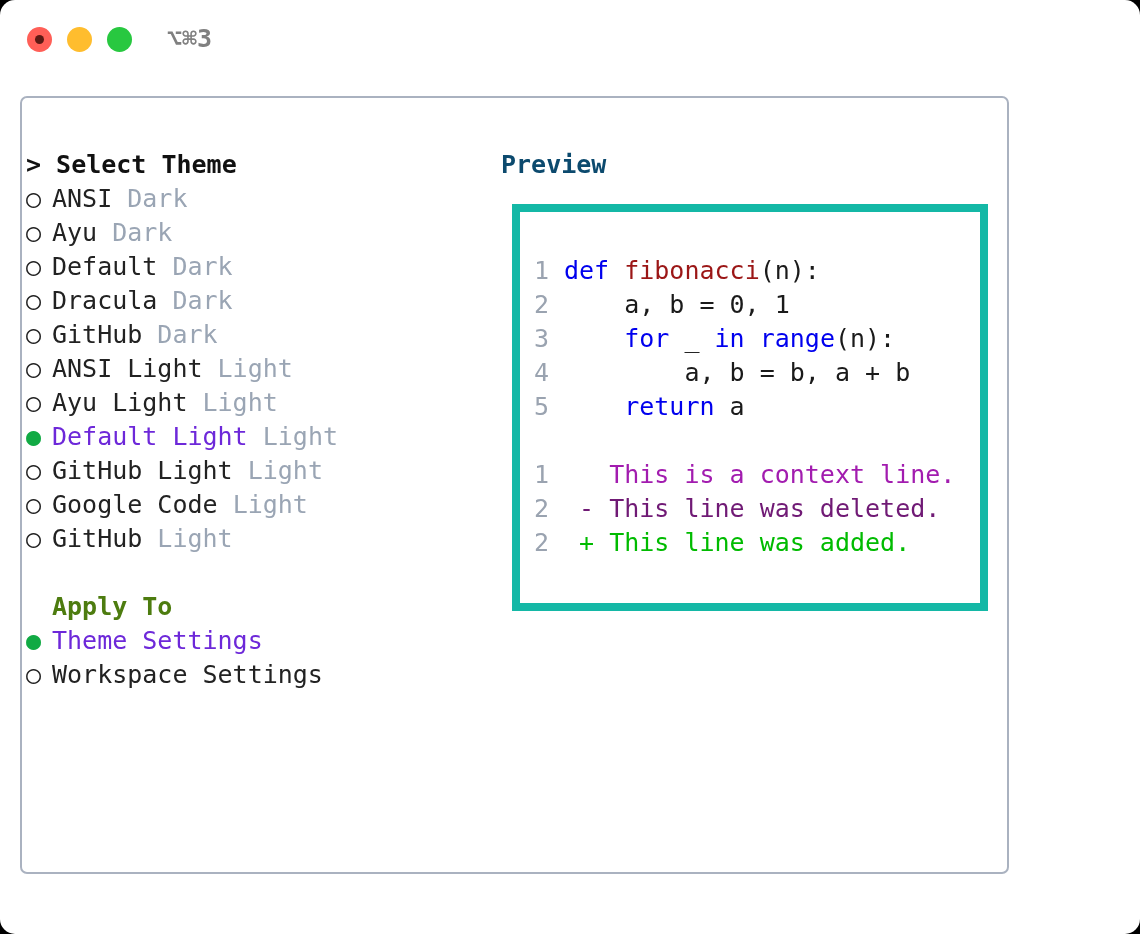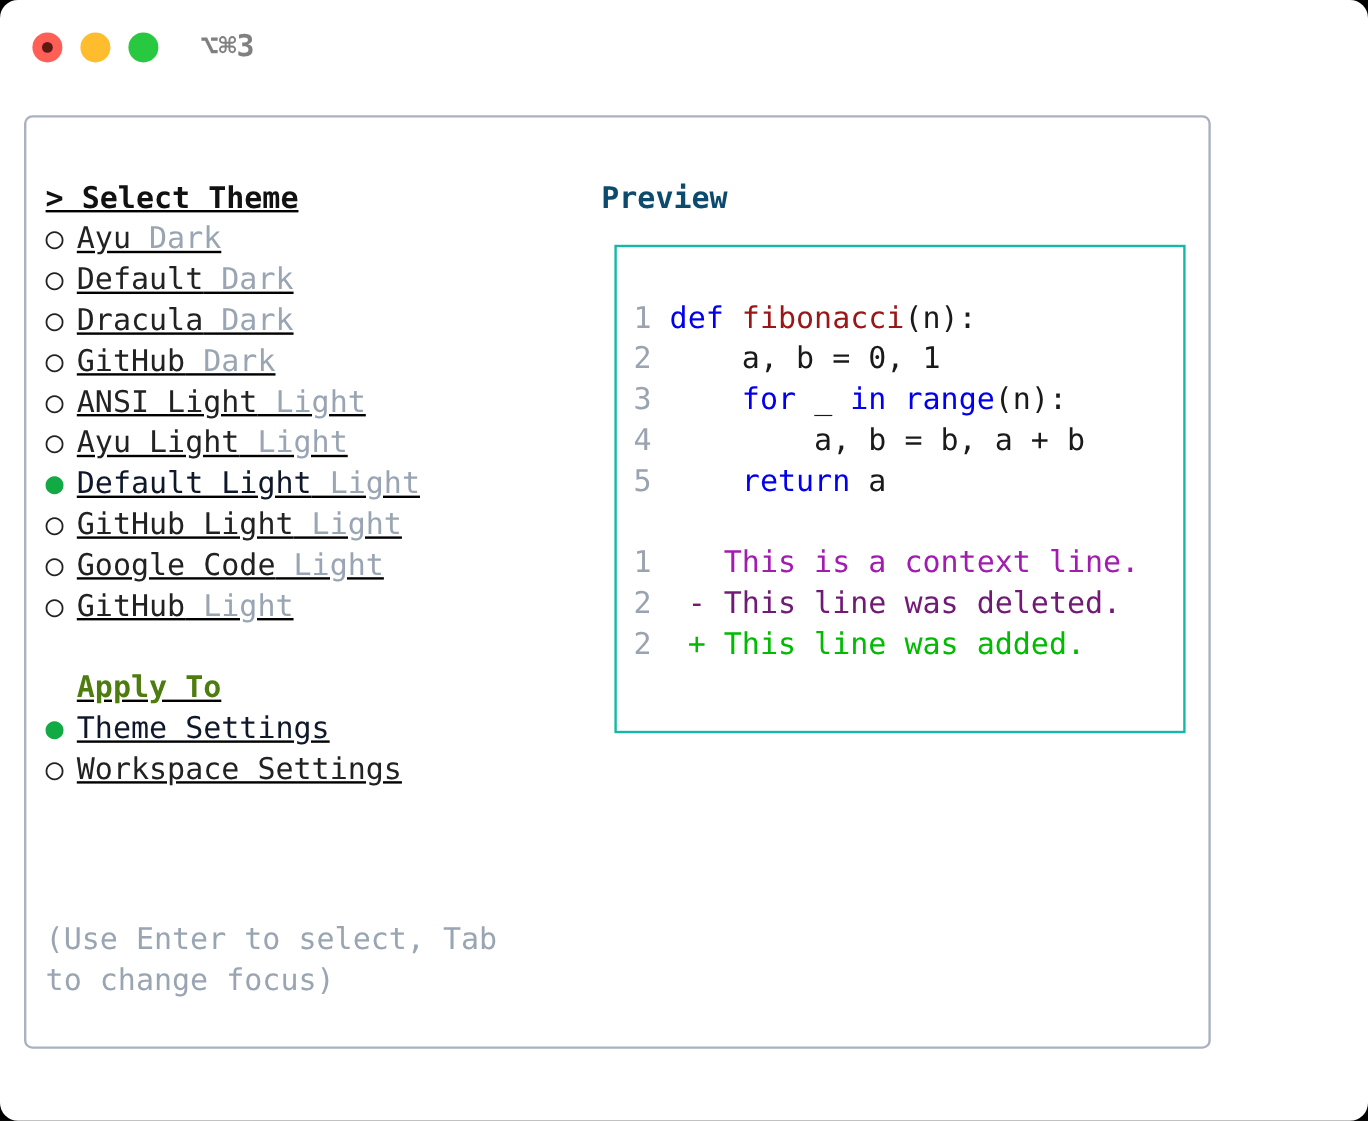--- a/index.html
+++ b/index.html
@@ -71,24 +71,23 @@
     width: 989px;
     height: 778px;
     border: 2px solid #aab2c0;
     border-radius: 7px;
     box-sizing: border-box;
   }
 
   
   #left-col {
     position: absolute;
-    left: 16px;
+    left: 4px;
     top: 50px;
     width: 460px;
-    text-decoration: underline;
   }
 
   .hdr {
     font-size: 25px;
     font-weight: bold;
     color: #111111;
     line-height: 34px;
     white-space: pre;
   }
 
@@ -99,21 +98,21 @@
     white-space: pre;
     display: block;
   }
   .marker {
     display: inline-block;
     width: 26px;
     color: #222222;
   }
   .marker.sel { color: #11aa44; }
   .rowname { color: #222222; }
-  .row.selected .rowname { color: #0f172a; }
+  .row.selected .rowname { color: #6d28d9; }
   .tag { color: #9aa5b4; }
 
   .spacer { height: 34px; }
 
   .subhdr {
     font-size: 25px;
     font-weight: bold;
     color: #4d7c0f;
     line-height: 34px;
     white-space: pre;
@@ -145,21 +144,21 @@
     line-height: 34px;
     white-space: pre;
   }
 
   #codebox {
     position: absolute;
     left: 11px;
     top: 56px;
     width: 476px;
     height: 407px;
-    border: 2px solid #14b8a6;
+    border: 8px solid #14b8a6;
     box-sizing: border-box;
     background: #ffffff;
   }
 
   #codelines {
     position: absolute;
     left: 14px;
     top: 42px;
     font-size: 25px;
     line-height: 34px;
@@ -190,40 +189,40 @@
     <div class="light" id="light-min"></div>
     <div class="light" id="light-max"></div>
     <div id="shortcut">⌥⌘3</div>
   </div>
 
   <div id="panel">
 
     <div id="left-col">
       <div class="hdr">&gt; Select Theme</div>
       <div id="theme-rows">
+          <div class="row"><span class="marker">○</span><span class="rowname">ANSI</span><span class="tag"> Dark</span></div>
           <div class="row"><span class="marker">○</span><span class="rowname">Ayu</span><span class="tag"> Dark</span></div>
           <div class="row"><span class="marker">○</span><span class="rowname">Default</span><span class="tag"> Dark</span></div>
           <div class="row"><span class="marker">○</span><span class="rowname">Dracula</span><span class="tag"> Dark</span></div>
           <div class="row"><span class="marker">○</span><span class="rowname">GitHub</span><span class="tag"> Dark</span></div>
           <div class="row"><span class="marker">○</span><span class="rowname">ANSI Light</span><span class="tag"> Light</span></div>
           <div class="row"><span class="marker">○</span><span class="rowname">Ayu Light</span><span class="tag"> Light</span></div>
           <div class="row selected"><span class="marker sel">●</span><span class="rowname">Default Light</span><span class="tag"> Light</span></div>
           <div class="row"><span class="marker">○</span><span class="rowname">GitHub Light</span><span class="tag"> Light</span></div>
           <div class="row"><span class="marker">○</span><span class="rowname">Google Code</span><span class="tag"> Light</span></div>
           <div class="row"><span class="marker">○</span><span class="rowname">GitHub</span><span class="tag"> Light</span></div>
         </div>
       <div class="spacer"></div>
       <div class="subhdr">Apply To</div>
       <div id="apply-rows">
           <div class="row selected"><span class="marker sel">●</span><span class="rowname">Theme Settings</span></div>
           <div class="row"><span class="marker">○</span><span class="rowname">Workspace Settings</span></div>
         </div>
     </div>
 
-    <div id="hint">(Use Enter to select, Tab to change focus)</div>
 
     <div id="right-col">
       <div id="preview-title">Preview</div>
       <div id="codebox">
         <div id="codelines"><div class="cl"><span class="ln">1</span><span class="kw">def </span><span class="fn">fibonacci</span><span class="pl">(n):</span></div><div class="cl"><span class="ln">2</span><span class="pl">    a, b = 0, 1</span></div><div class="cl"><span class="ln">3</span><span class="pl">    </span><span class="kw">for </span><span class="pl">_ </span><span class="kw">in </span><span class="kw">range</span><span class="pl">(n):</span></div><div class="cl"><span class="ln">4</span><span class="pl">        a, b = b, a + b</span></div><div class="cl"><span class="ln">5</span><span class="pl">    </span><span class="kw">return </span><span class="pl">a</span></div><div class="blank"></div><div class="cl"><span class="ln">1</span><span class="ctx">   This is a context line.</span></div><div class="cl"><span class="ln">2</span><span class="del"> - This line was deleted.</span></div><div class="cl"><span class="ln">2</span><span class="add"> + This line was added.</span></div></div>
       </div>
     </div>
 
   </div>
 </div>

